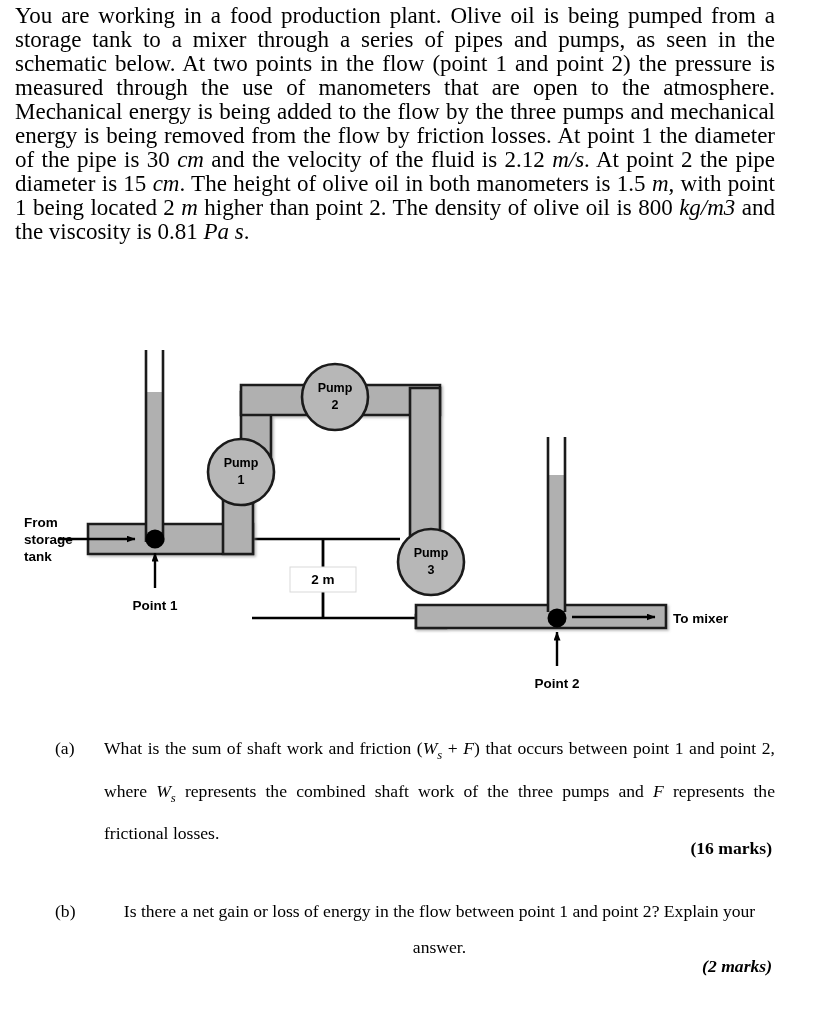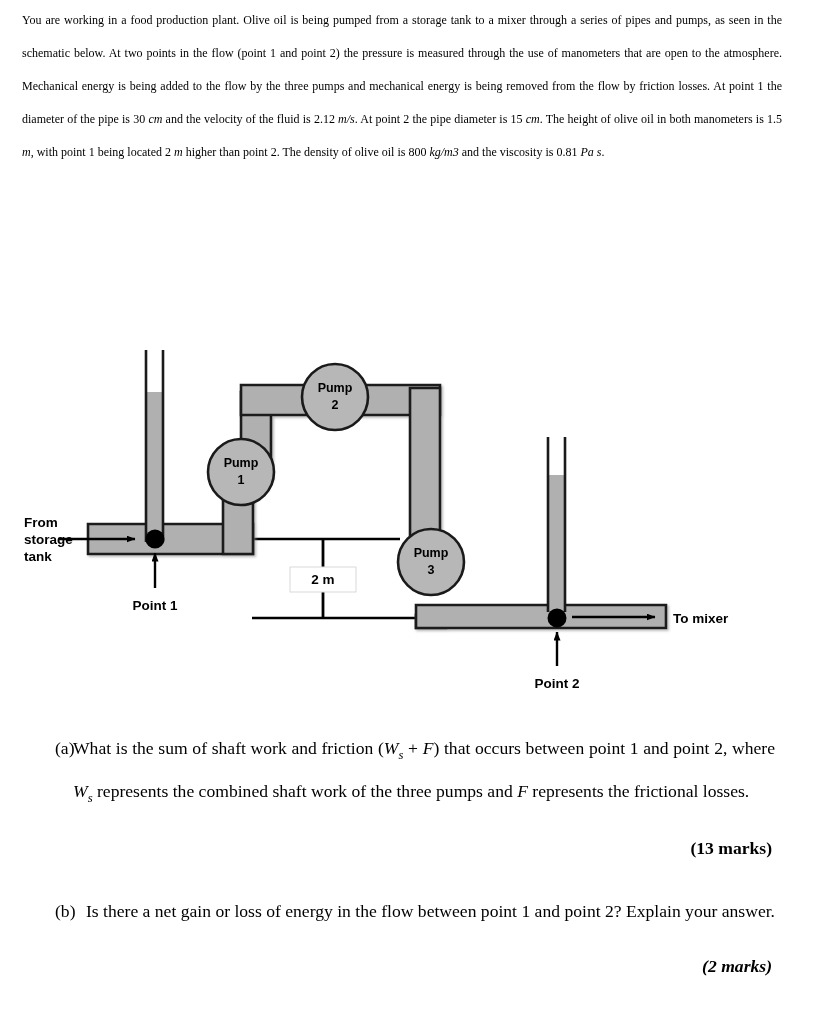--- a/index.html
+++ b/index.html
@@ -18,25 +18,25 @@
   }
   .page {
     position: relative;
     width: 824px;
     height: 1024px;
   }
 
   
   #problem-statement {
     position: absolute;
-    left: 22px;
+    left: 15px;
     top: 4px;
     width: 760px;
-    font-size: 12px;
-    line-height: 33px;
+    font-size: 23px;
+    line-height: 24px;
     text-align: justify;
     text-justify: inter-word;
   }
   #problem-statement .u { font-style: italic; }
 
   
   #schematic {
     position: absolute;
     left: 0;
     top: 330px;
@@ -52,26 +52,26 @@
     line-height: 36px;
   }
   .q-label {
     position: absolute;
     left: 0;
     top: 0;
     width: 38px;
     text-align: left;
   }
   .q-body {
-    margin-left: 18px;
+    margin-left: 49px;
     text-align: justify;
     text-justify: inter-word;
     font-family: Liberation Serif, serif;
   }
-  .q-body.nojust { text-align: right; }
+  .q-body.nojust { text-align: center; }
   #question-a { left: 55px; top: 730px; width: 720px; }
   #question-b { left: 55px; top: 893px; width: 720px; }
 
   .marks {
     position: absolute;
     right: 0;
     font-weight: bold;
     font-size: 17.6px;
   }
   #marks-a { top: 838px; right: 52px; }
@@ -184,21 +184,21 @@
 
       <text x="673" y="293" font-family="Liberation Sans, sans-serif" font-size="13.5" font-weight="bold" fill="#000000">To mixer</text>
 
     </svg>
   </div>
 
   <div class="question" id="question-a">
     <span class="q-label">(a)</span>
     <div class="q-body"><span>What is the sum of shaft work and friction (</span><i class="var">W</i><sub><i class="var">s</i></sub><span> + </span><i class="var">F</i><span>) that occurs between point 1 and point 2, where </span><i class="var">W</i><sub><i class="var">s</i></sub><span> represents the combined shaft work of the three pumps and </span><i class="var">F</i><span> represents the frictional losses.</span></div>
   </div>
-  <div class="marks" id="marks-a">(13 marks)</div>
+  <div class="marks" id="marks-a">(16 marks)</div>
 
   <div class="question" id="question-b">
     <span class="q-label">(b)</span>
     <div class="q-body nojust"><span>Is there a net gain or loss of energy in the flow between point 1 and point 2? Explain your answer.</span></div>
   </div>
   <div class="marks" id="marks-b">(2 marks)</div>
 
 </div>
 
 </body></html>

